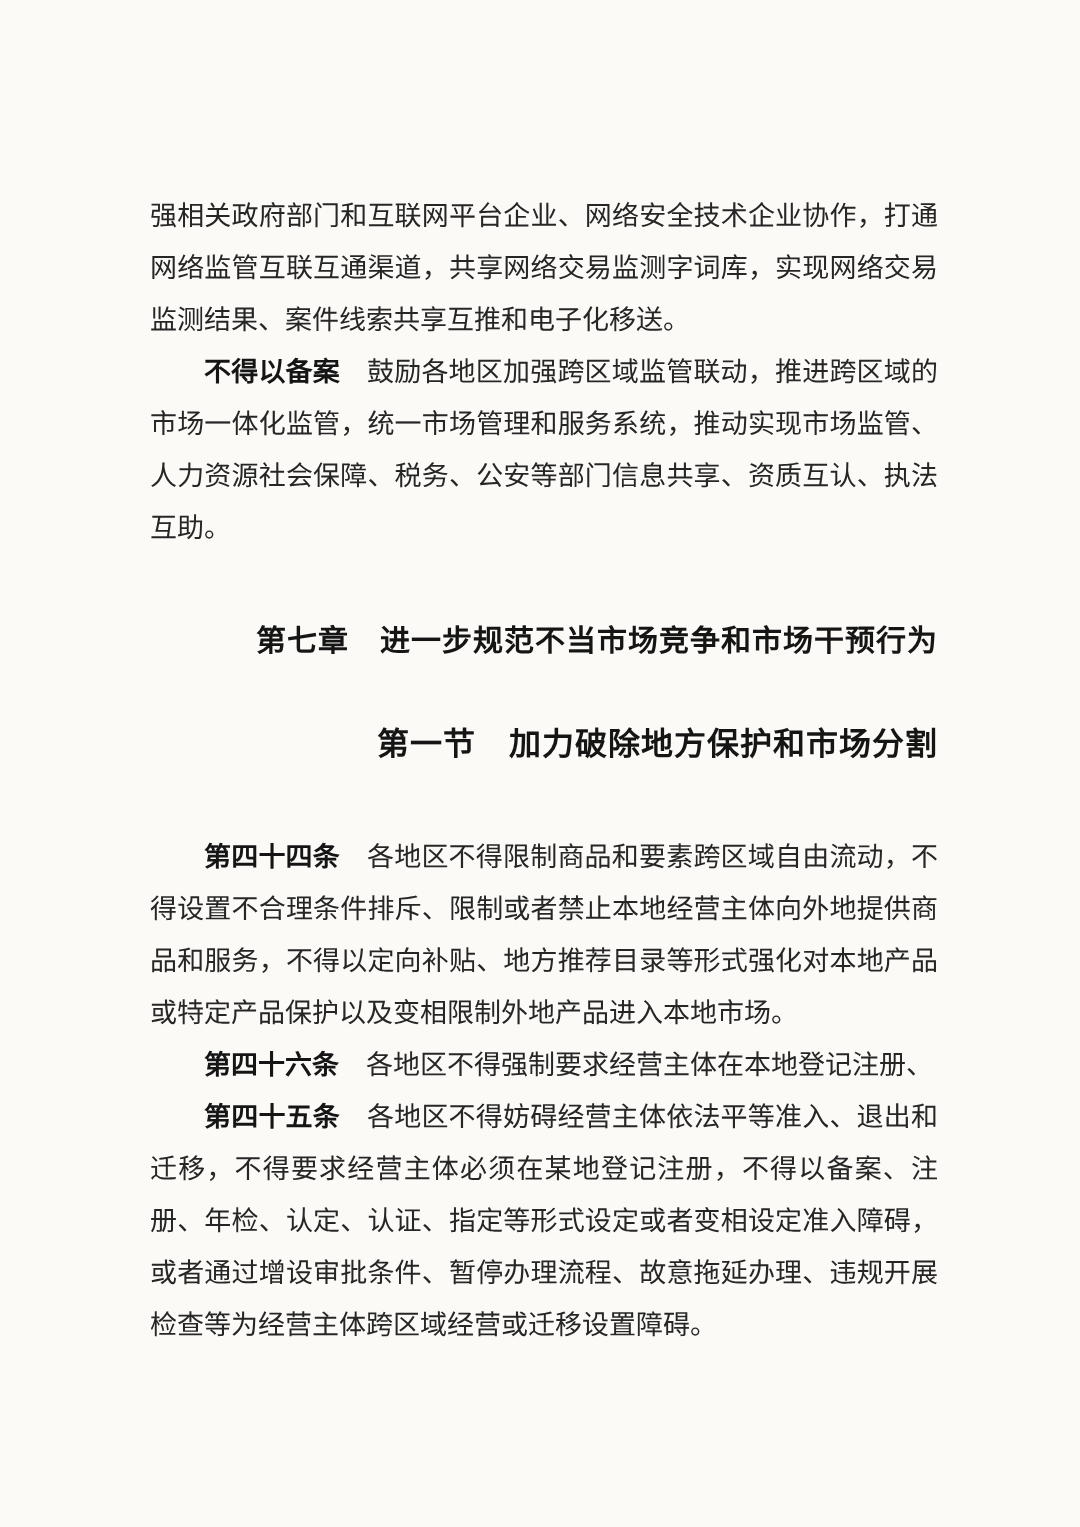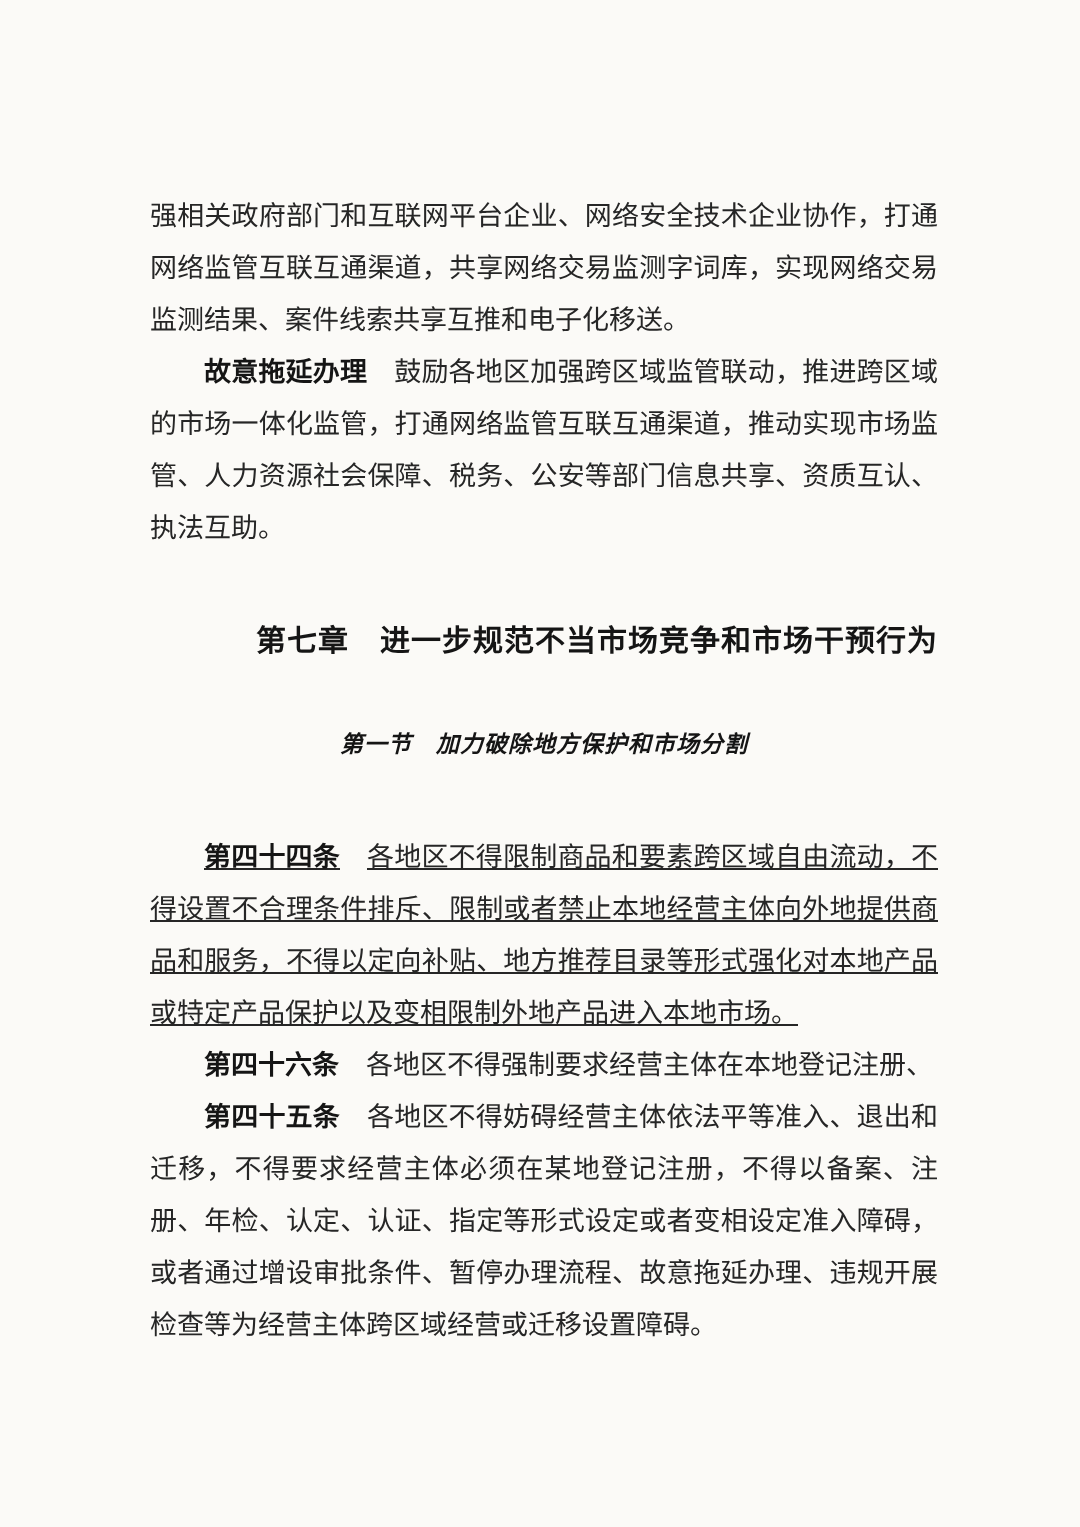--- a/index.html
+++ b/index.html
@@ -46,43 +46,41 @@
     text-align:right;
     font-size:30px;
     line-height:52px;
     font-weight:bold;
     color:var(--heading);
     letter-spacing:1px;
     font-family:"Liberation Serif","DejaVu Serif",serif;
   }
   h3.section-heading{
     margin:51px 0 0 0;
-    text-align:center;
-    font-size:23px;
+    text-align:right;
+    font-size:32px;
     line-height:52px;
     font-weight:bold;
     color:var(--heading);
     letter-spacing:1px;
     font-family:"Liberation Sans","DejaVu Sans",sans-serif;
-    font-style:italic;
   }
   p.after-heading{
     margin-top:61px;
-    text-decoration:underline;
   }
 </style>
 </head>
 <body>
 
 <div class="page">
   <div class="content">
 
     <p class="body-para"><span>强相关政府部门和互联网平台企业、网络安全技术企业协作，打通网络监管互联互通渠道，共享网络交易监测字词库，实现网络交易监测结果、案件线索共享互推和电子化移送。</span></p>
 
-    <p class="body-para indent"><span class="article-label">故意拖延办理</span><span>鼓励各地区加强跨区域监管联动，推进跨区域的市场一体化监管，打通网络监管互联互通渠道，推动实现市场监管、人力资源社会保障、税务、公安等部门信息共享、资质互认、执法互助。</span></p>
+    <p class="body-para indent"><span class="article-label">不得以备案</span><span>鼓励各地区加强跨区域监管联动，推进跨区域的市场一体化监管，统一市场管理和服务系统，推动实现市场监管、人力资源社会保障、税务、公安等部门信息共享、资质互认、执法互助。</span></p>
 
     <h2 class="chapter-heading">第七章　进一步规范不当市场竞争和市场干预行为</h2>
 
     <h3 class="section-heading">第一节　加力破除地方保护和市场分割</h3>
 
     <p class="body-para indent after-heading"><span class="article-label">第四十四条</span><span>各地区不得限制商品和要素跨区域自由流动，不得设置不合理条件排斥、限制或者禁止本地经营主体向外地提供商品和服务，不得以定向补贴、地方推荐目录等形式强化对本地产品或特定产品保护以及变相限制外地产品进入本地市场。</span></p>
 
     <p class="body-para indent"><span class="article-label">第四十六条</span><span>各地区不得强制要求经营主体在本地登记注册、</span></p>
 
     <p class="body-para indent"><span class="article-label">第四十五条</span><span>各地区不得妨碍经营主体依法平等准入、退出和迁移，不得要求经营主体必须在某地登记注册，不得以备案、注册、年检、认定、认证、指定等形式设定或者变相设定准入障碍，或者通过增设审批条件、暂停办理流程、故意拖延办理、违规开展检查等为经营主体跨区域经营或迁移设置障碍。</span></p>

